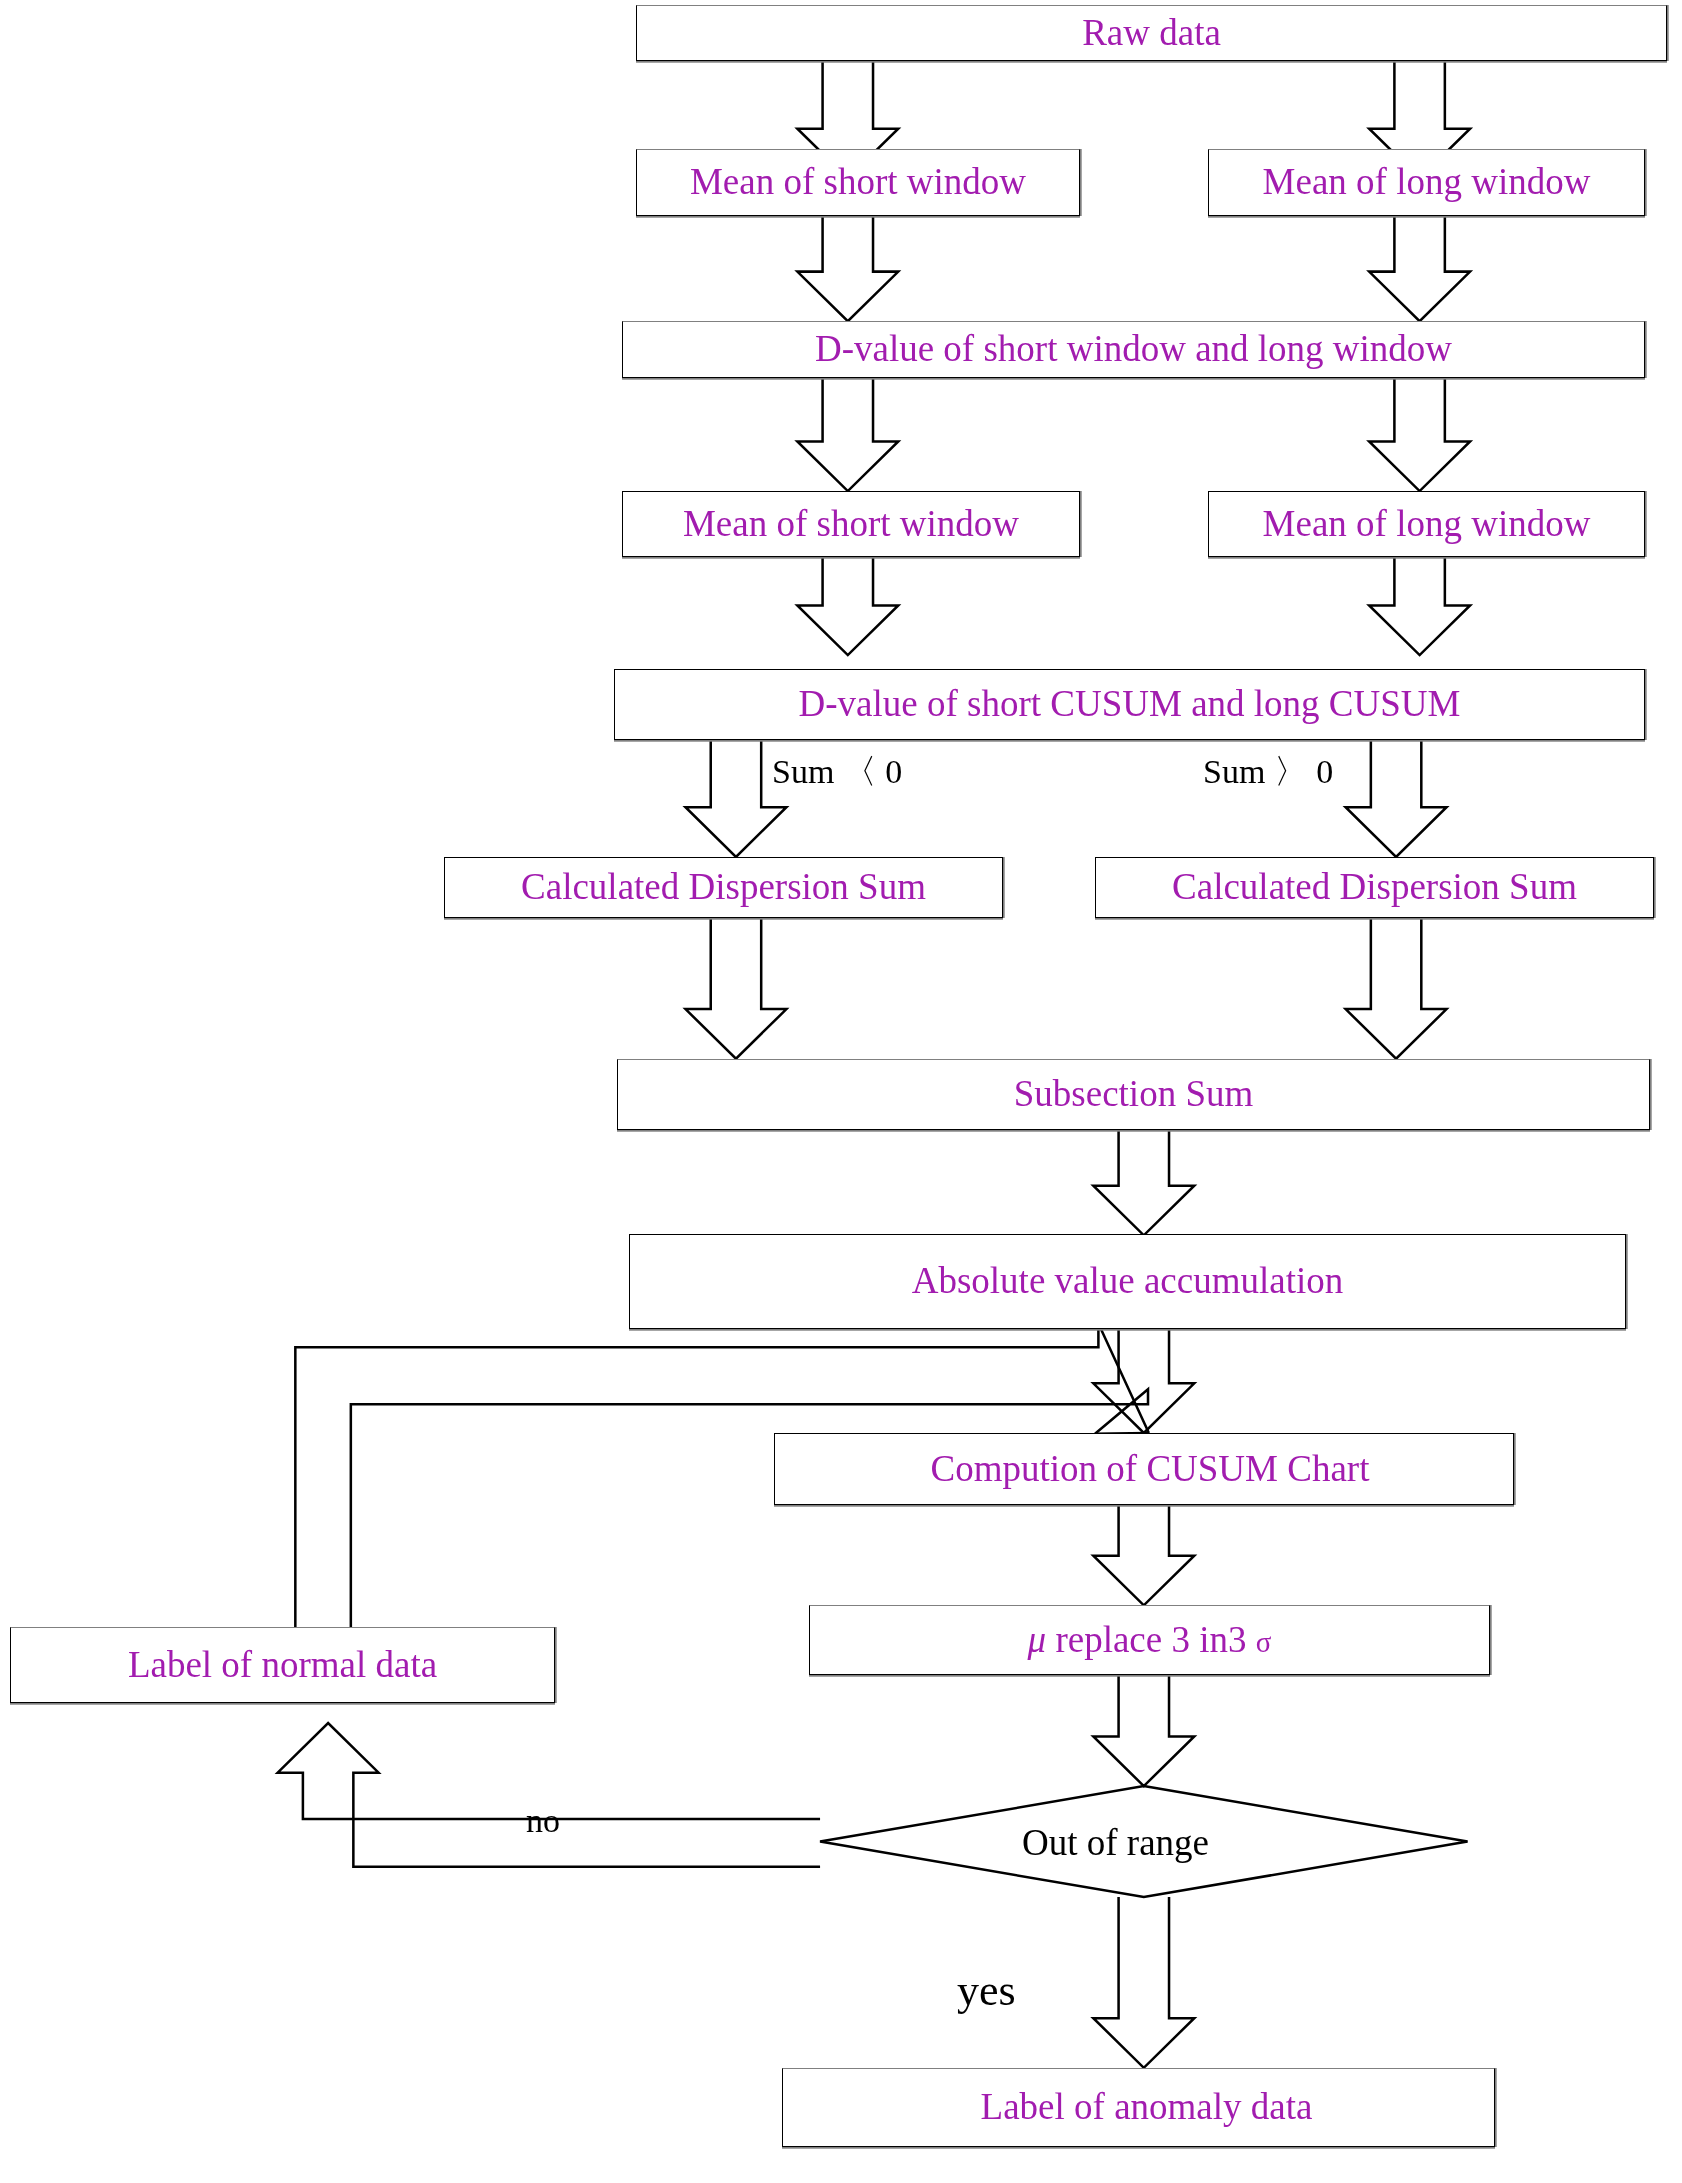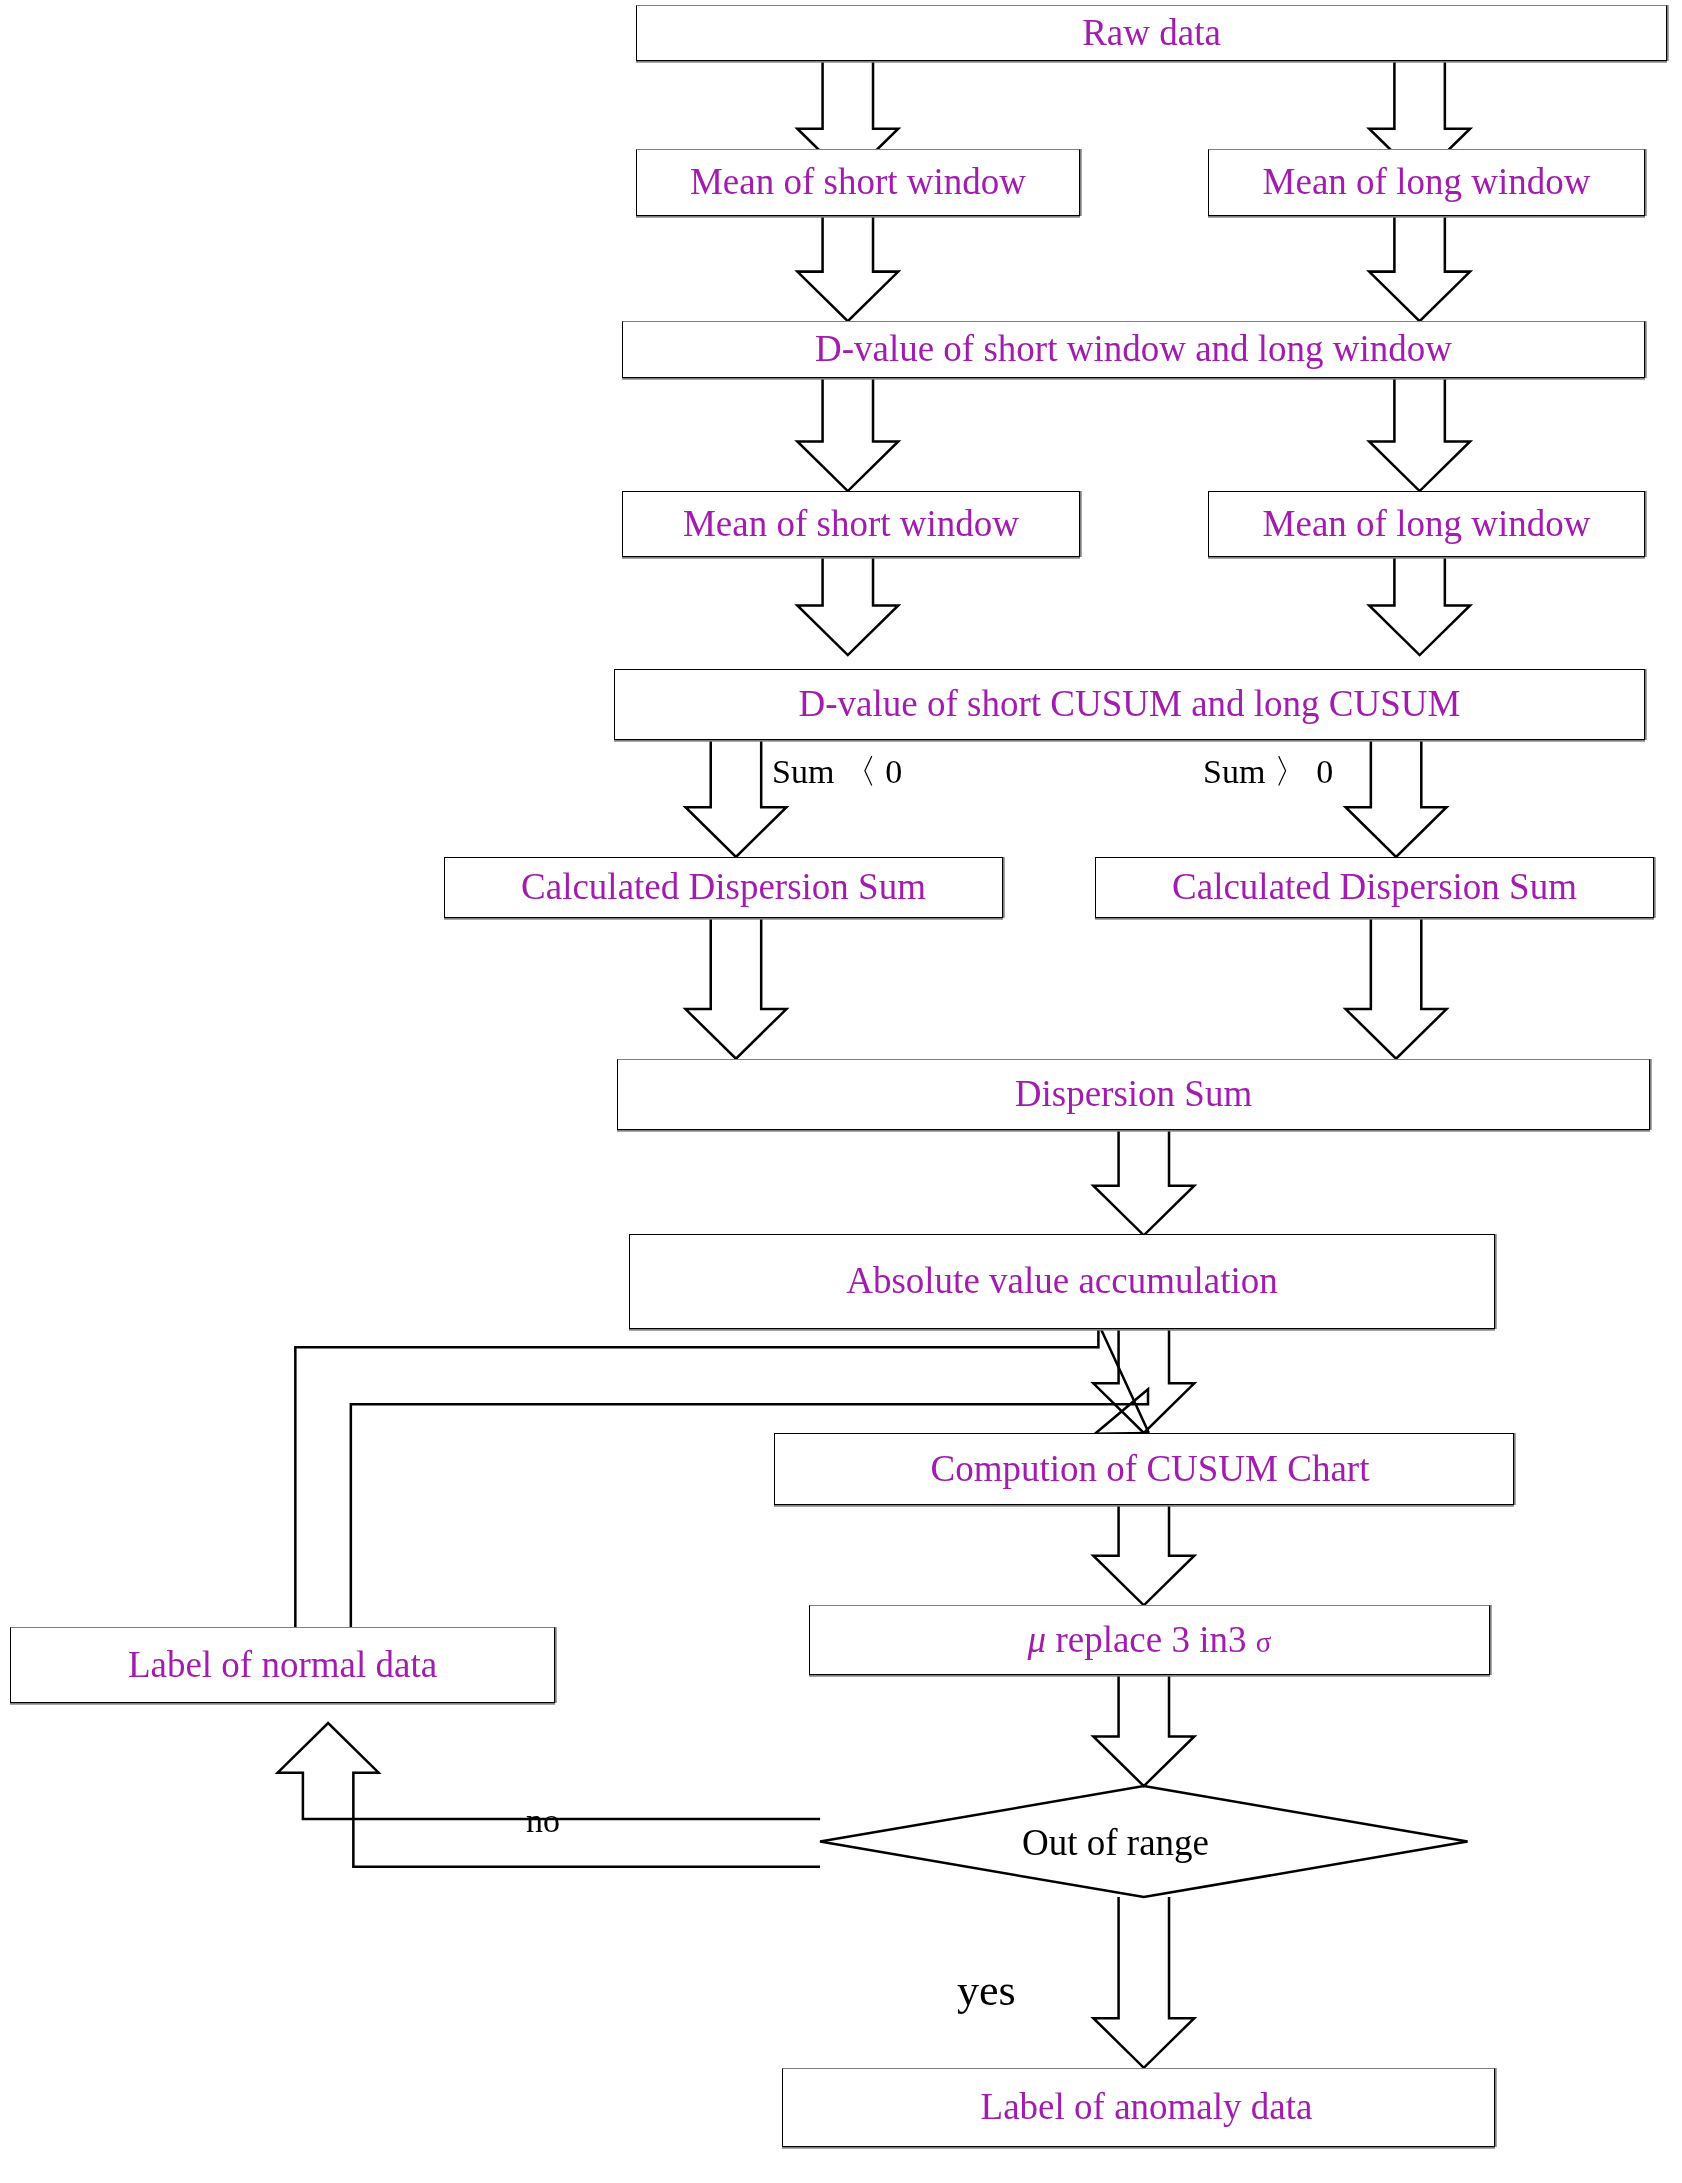--- a/index.html
+++ b/index.html
@@ -156,24 +156,24 @@
 
   <div class="node-box" style="left:444px; top:857px; width:559px; height:61px;">
     <span>Calculated Dispersion Sum</span>
   </div>
 
   <div class="node-box" style="left:1095px; top:857px; width:559px; height:61px;">
     <span>Calculated Dispersion Sum</span>
   </div>
 
   <div class="node-box shadow-top" style="left:617px; top:1059px; width:1033px; height:71px;">
-    <span>Dispersion Sum</span>
-  </div>
-
-  <div class="node-box" style="left:629px; top:1234px; width:866px; height:95px;">
+    <span>Subsection Sum</span>
+  </div>
+
+  <div class="node-box" style="left:629px; top:1234px; width:997px; height:95px;">
     <span>Absolute value accumulation</span>
   </div>
 
   <div class="node-box" style="left:774px; top:1433px; width:740px; height:72px;padding-left:12px;">
     <span>Compution of CUSUM Chart</span>
   </div>
 
   <div class="node-box shadow-top" style="left:809px; top:1605px; width:681px; height:70px;">
     <span>
       <span class="greek-mu">μ</span>

